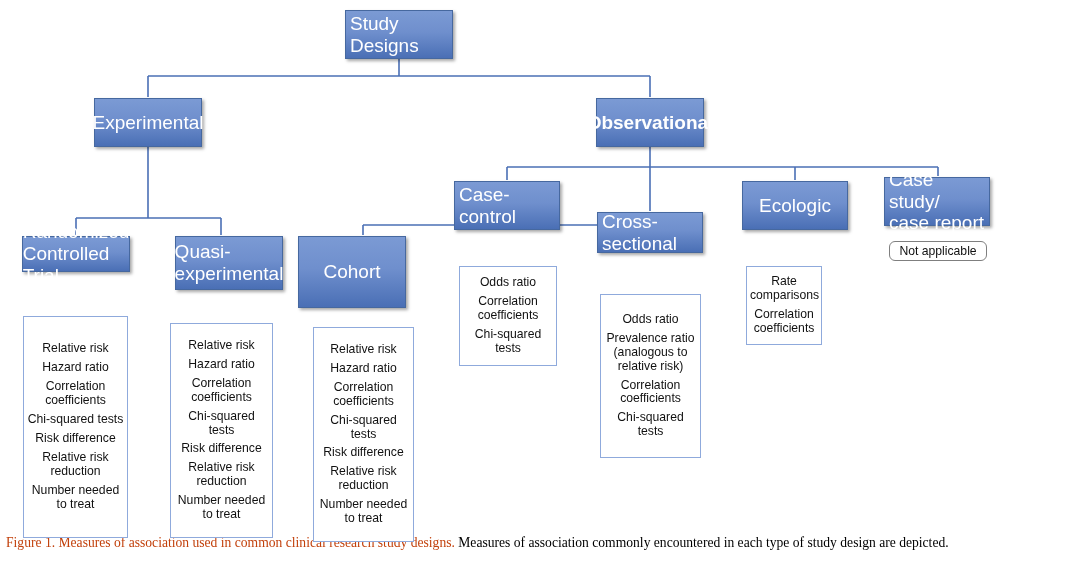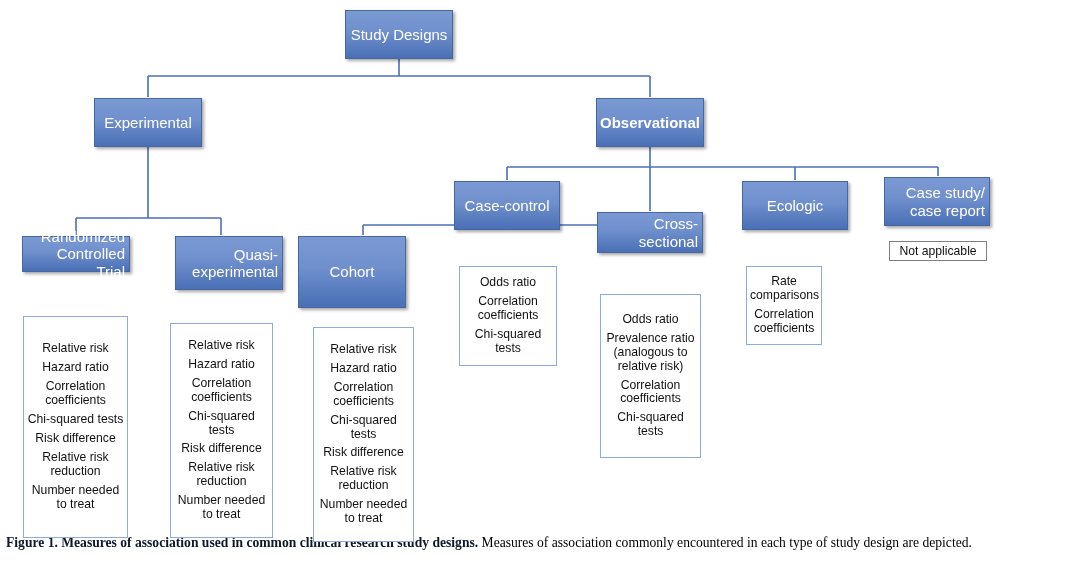--- a/index.html
+++ b/index.html
@@ -8,22 +8,22 @@
     font-family:"Liberation Sans", sans-serif;color:#000;overflow:hidden;
   }
   #canvas{position:absolute;left:0;top:0;width:1067px;height:577px;}
   svg.links{position:absolute;left:0;top:0;width:1067px;height:577px;pointer-events:none;}
 
   .node{
     position:absolute;box-sizing:border-box;
     background:linear-gradient(to bottom,#7b9ad4 0%,#6f8fcd 45%,#4a6fb5 100%);
     border:1px solid #46689f;
     color:#ffffff;
-    display:flex;align-items:center;justify-content:center;text-align:right;
-    font-size:15px;line-height:1.15;
+    display:flex;align-items:center;justify-content:center;text-align:left;
+    font-size:19px;line-height:1.15;
     box-shadow:2px 2px 3px rgba(0,0,0,0.35);
     z-index:3;
   }
   .node span{display:block;padding:0 4px;}
 
   .listbox{
     position:absolute;box-sizing:border-box;
     background:#ffffff;border:1px solid #8faadc;
     display:flex;flex-direction:column;align-items:center;justify-content:center;
     text-align:center;font-size:12.2px;color:#111;line-height:1.14;
@@ -34,21 +34,21 @@
   .na{
     position:absolute;box-sizing:border-box;background:#fff;border:1px solid #7f7f7f;
     font-size:12.2px;color:#111;display:flex;align-items:center;justify-content:center;
     z-index:2;
   }
 
   #caption{
     position:absolute;left:6px;top:534px;width:1050px;
     font-family:"Liberation Serif", serif;font-size:13.6px;line-height:1.35;color:#000;
   }
-  #caption .lead{color:#0f172a;font-weight:bold;}
+  #caption .lead{color:#c2410c;font-weight:normal;}
 </style>
 </head>
 <body>
 
 <div id="canvas">
 
   <svg class="links" viewBox="0 0 1067 577">
     <g fill="none" stroke="#4a6fb5" stroke-width="1.6">
 
       <path d="M399,59 L399,76"></path>
@@ -157,21 +157,21 @@
     <span class="li">Prevalence ratio (analogous to relative risk)</span>
     <span class="li">Correlation coefficients</span>
     <span class="li">Chi-squared tests</span>
   </div>
 
   <div class="listbox" style="left:746px;top:243px;width:76px;height:79px;">
     <span class="li">Rate comparisons</span>
     <span class="li">Correlation coefficients</span>
   </div>
 
-  <div class="na" style="left:889px;top:241px;width:98px;height:20px;">
+  <div class="na" style="left:889px;top:241px;width:98px;height:20px;border-radius:6px;">
     <span>Not applicable</span>
   </div>
 
 </div>
 
 <div id="caption">
   <span class="lead">Figure 1.  Measures of association used in common clinical research study designs.</span><span> Measures of association commonly encountered in each type of study design are depicted.</span>
 </div>
 
 </body></html>

